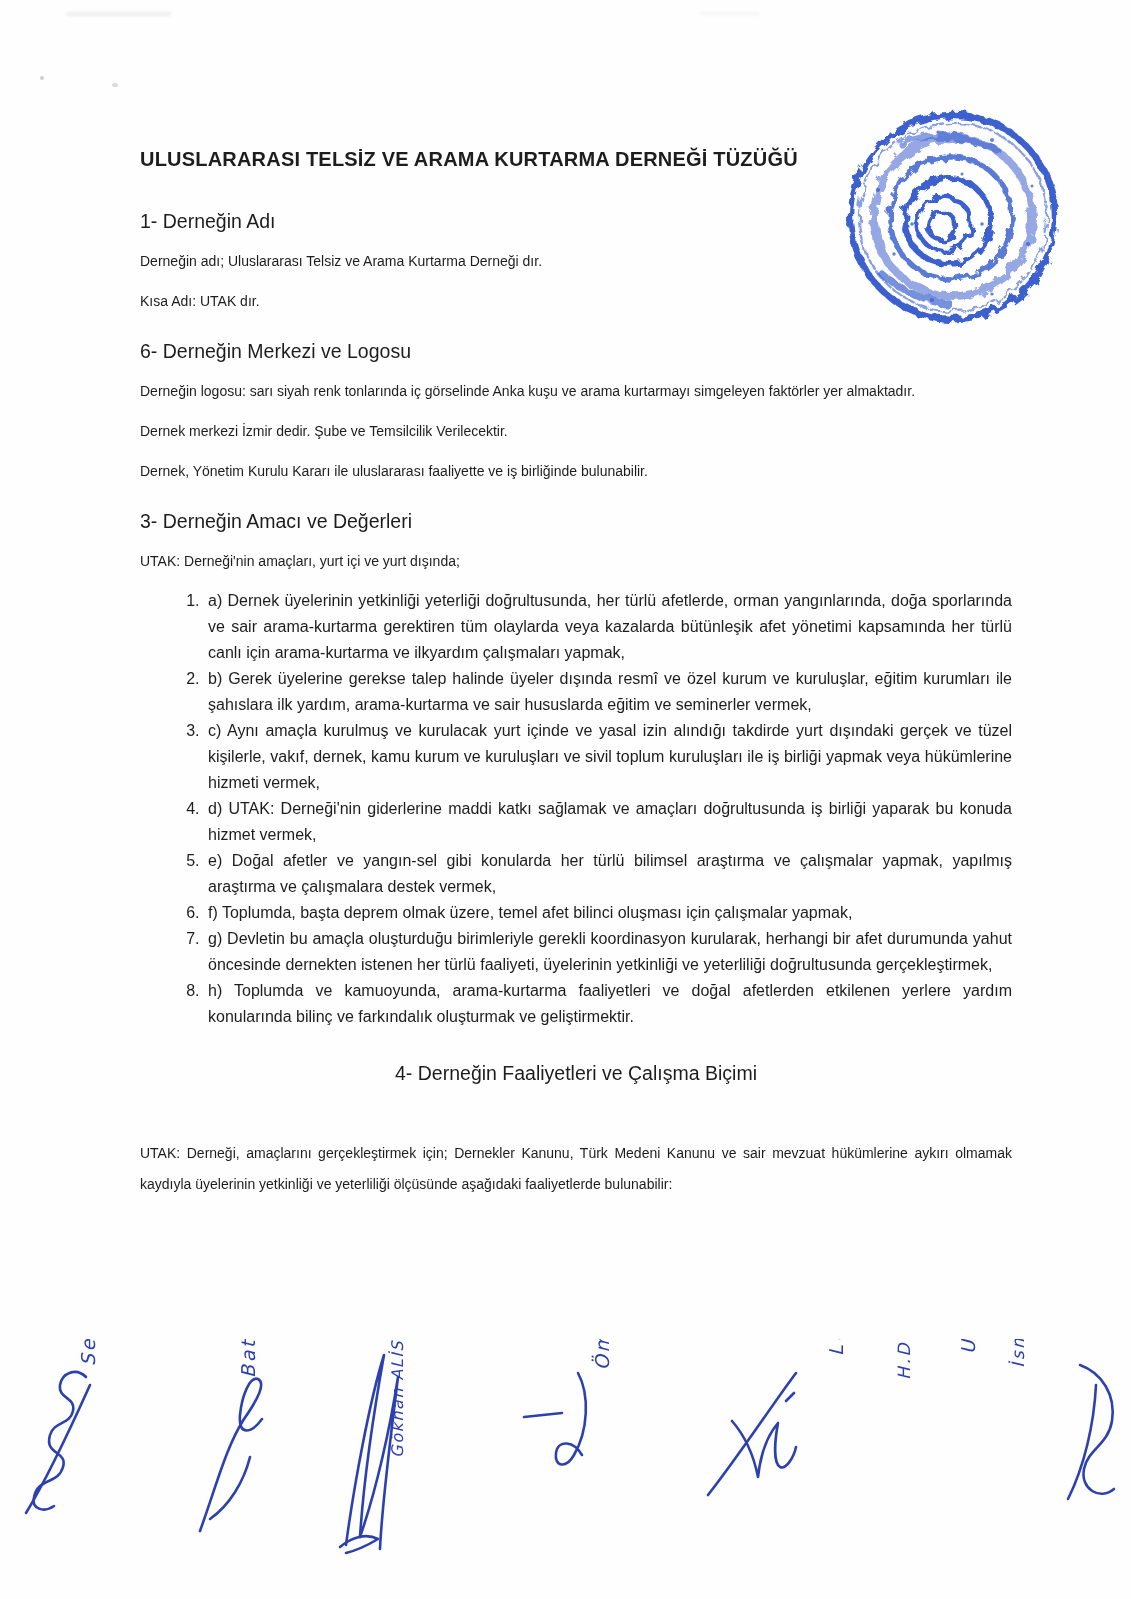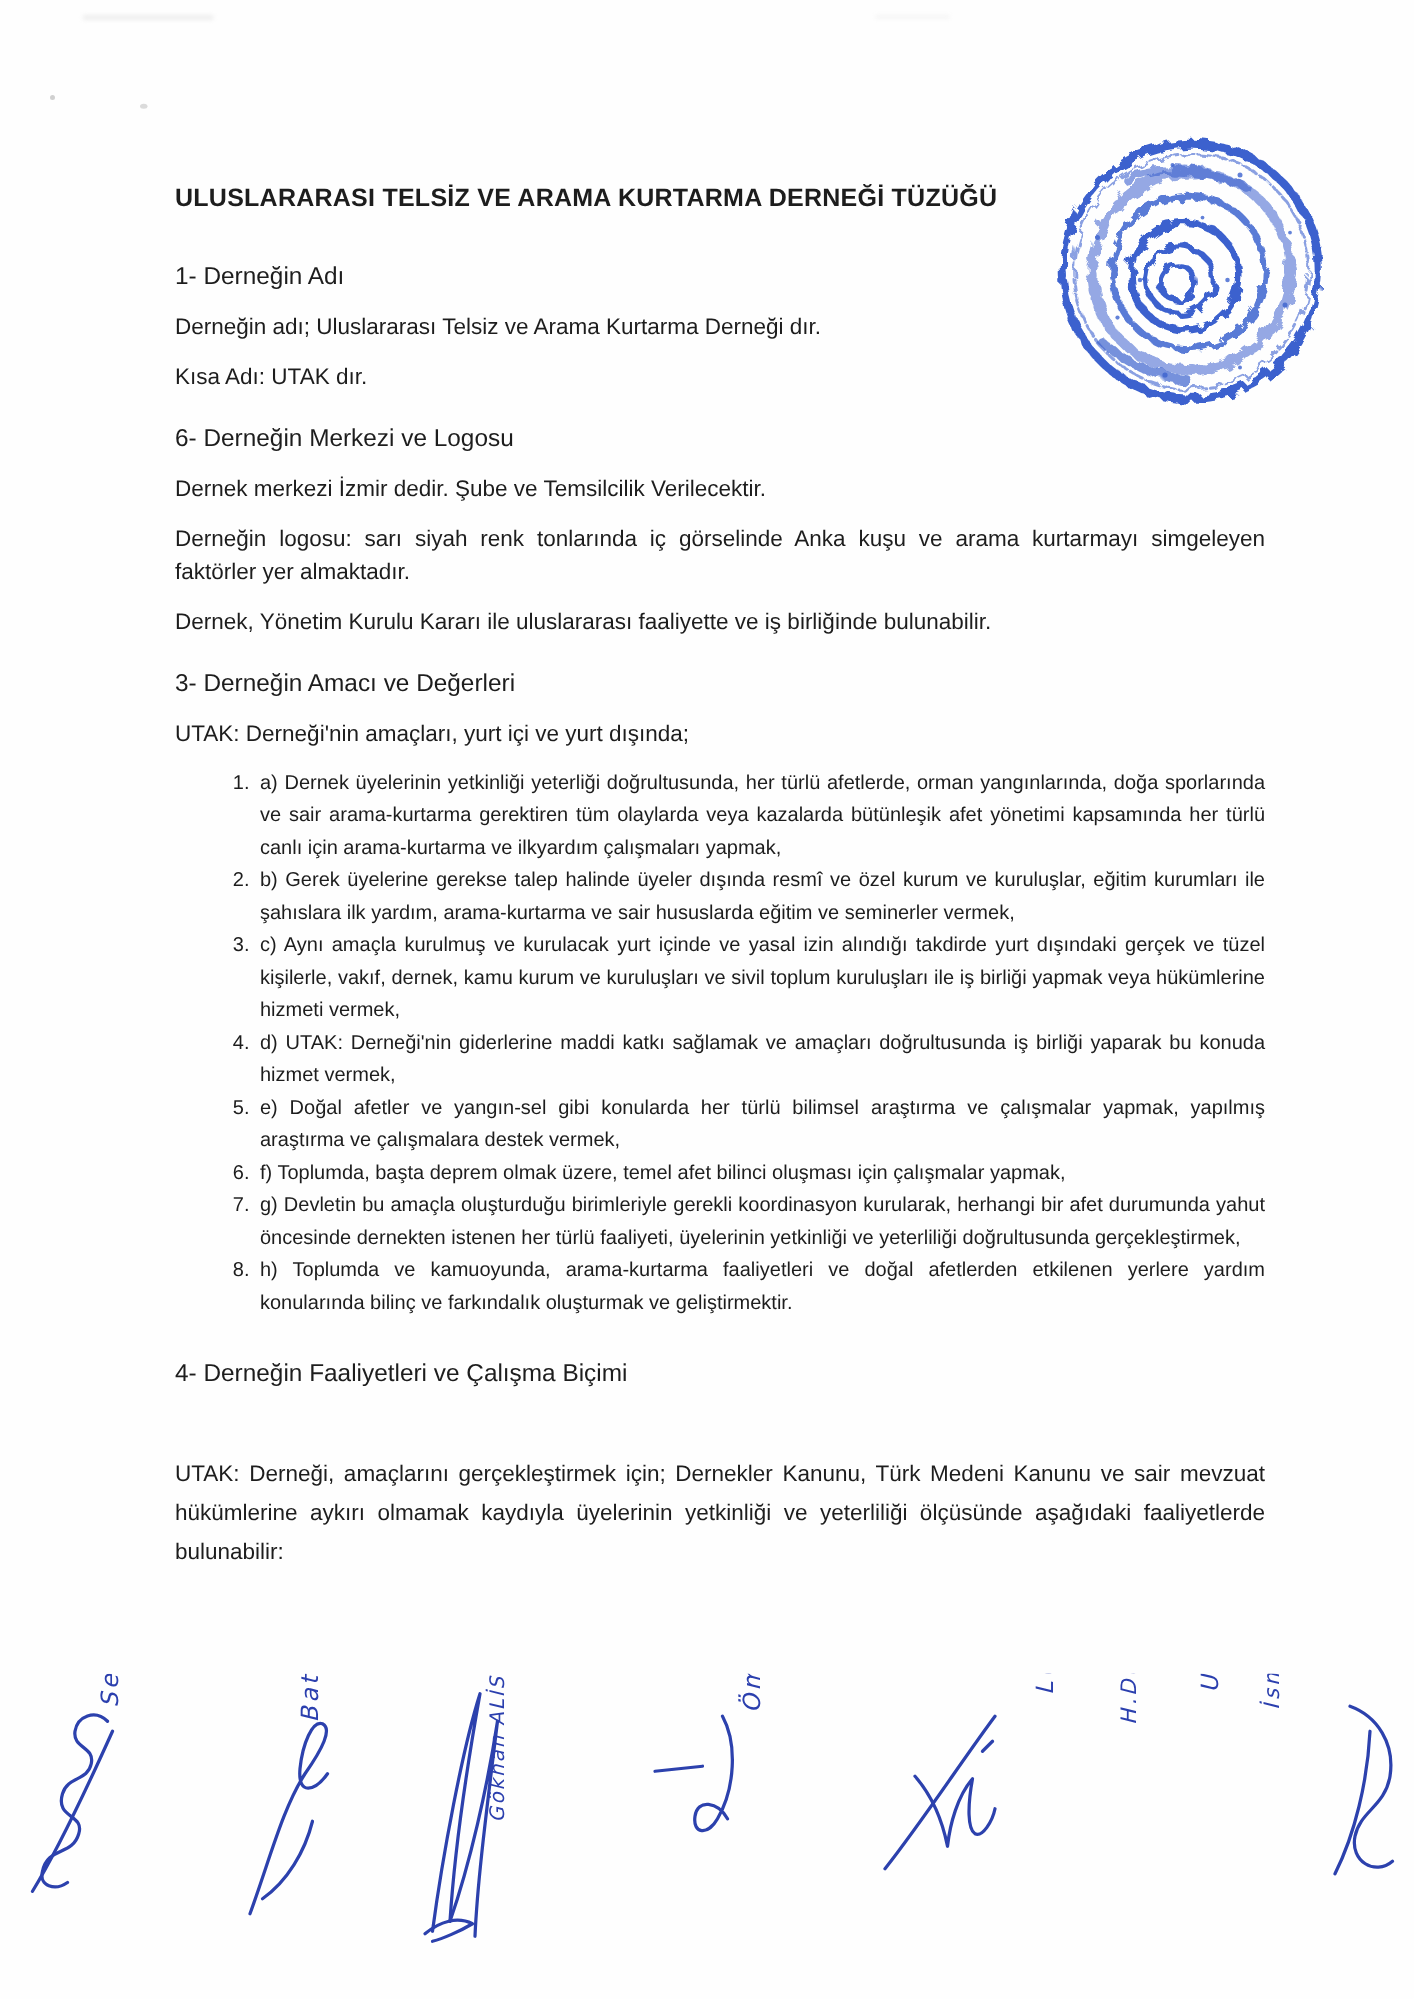--- a/index.html
+++ b/index.html
@@ -11,27 +11,27 @@
     font-family:"Liberation Sans", sans-serif;
     color:#1d1d1d;
   }
   
   .artifact{position:absolute;background:#9a9a9a;border-radius:50%;opacity:.45;}
   .smudge{position:absolute;background:#c9c9c9;opacity:.30;border-radius:3px;filter:blur(1.5px);}
 
   .content{position:absolute;left:140px;top:146px;width:872px;z-index:1;}
   h1{font-size:20px;line-height:26px;font-weight:bold;margin:0 0 36px 0;letter-spacing:.2px;}
   h2{font-size:19.5px;line-height:26px;font-weight:normal;margin:24px 0 14px 0;}
-  p{font-size:18px;line-height:26px;margin:0 0 14px 0;text-align:justify;}
+  p{font-size:14px;line-height:26px;margin:0 0 14px 0;text-align:justify;}
   ol.purpose-list{
     margin:14px 0 0 0;padding:0 0 0 64px;
     font-size:16px;line-height:26px;text-align:justify;
   }
   ol.purpose-list li{margin:0;padding-left:4px;}
-  h2.sec4{margin-top:30px;}
+  h2.sec4{margin-top:30px;text-align:center;}
   p.final{margin-top:52px;line-height:31px;margin-bottom:0;}
 
   
   .stamp{position:absolute;left:842px;top:104px;width:222px;height:228px;z-index:2;opacity:.93;pointer-events:none;}
 
   
   .signatures{position:absolute;left:0;right:0;bottom:0;height:260px;overflow:hidden;z-index:3;}
   .sig{position:absolute;}
   .sig svg{position:absolute;overflow:visible;}
   .sig-name{
@@ -94,22 +94,22 @@
     <h1>ULUSLARARASI TELSİZ VE ARAMA KURTARMA DERNEĞİ TÜZÜĞÜ</h1>
 
     <section>
       <h2>1- Derneğin Adı</h2>
       <p>Derneğin adı;  Uluslararası Telsiz ve Arama Kurtarma Derneği dır.</p>
       <p>Kısa Adı: UTAK dır.</p>
     </section>
 
     <section>
       <h2>6- Derneğin Merkezi ve Logosu</h2>
+      <p>Derneğin logosu: sarı siyah renk tonlarında iç görselinde Anka kuşu ve arama kurtarmayı simgeleyen faktörler yer almaktadır.</p>
       <p>Dernek merkezi İzmir dedir. Şube ve Temsilcilik Verilecektir.</p>
-      <p>Derneğin logosu: sarı siyah renk tonlarında iç görselinde Anka kuşu ve arama kurtarmayı simgeleyen faktörler yer almaktadır.</p>
       <p>Dernek, Yönetim Kurulu Kararı ile uluslararası faaliyette ve iş birliğinde bulunabilir.</p>
     </section>
 
     <section>
       <h2>3- Derneğin Amacı ve Değerleri</h2>
       <p>UTAK: Derneği'nin amaçları, yurt içi ve yurt dışında;</p>
       <ol class="purpose-list">
         <li>a) Dernek üyelerinin yetkinliği yeterliği doğrultusunda, her türlü afetlerde, orman yangınlarında, doğa sporlarında ve sair arama-kurtarma gerektiren tüm olaylarda veya kazalarda bütünleşik afet yönetimi kapsamında her türlü canlı için arama-kurtarma ve ilkyardım çalışmaları yapmak,</li>
         <li>b) Gerek üyelerine gerekse talep halinde üyeler dışında resmî ve özel kurum ve kuruluşlar, eğitim kurumları ile şahıslara ilk yardım, arama-kurtarma ve sair hususlarda eğitim ve seminerler vermek,</li>
         <li>c) Aynı amaçla kurulmuş ve kurulacak yurt içinde ve yasal izin alındığı takdirde yurt dışındaki gerçek ve tüzel kişilerle, vakıf, dernek, kamu kurum ve kuruluşları ve sivil toplum kuruluşları ile iş birliği yapmak veya hükümlerine hizmeti vermek,</li>

